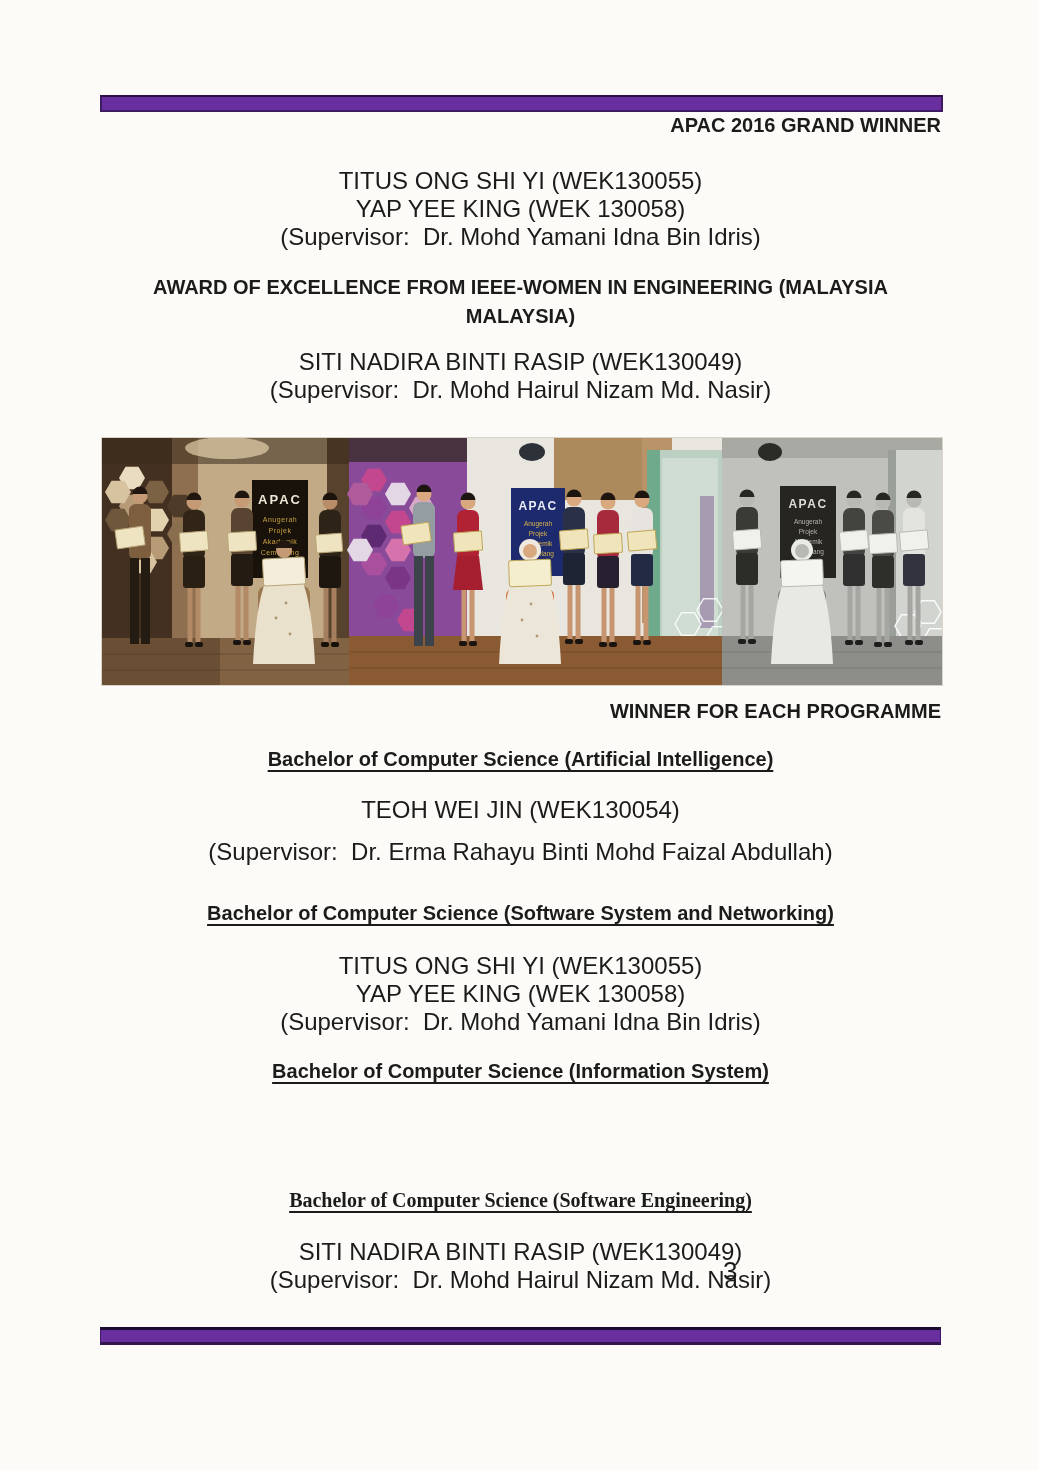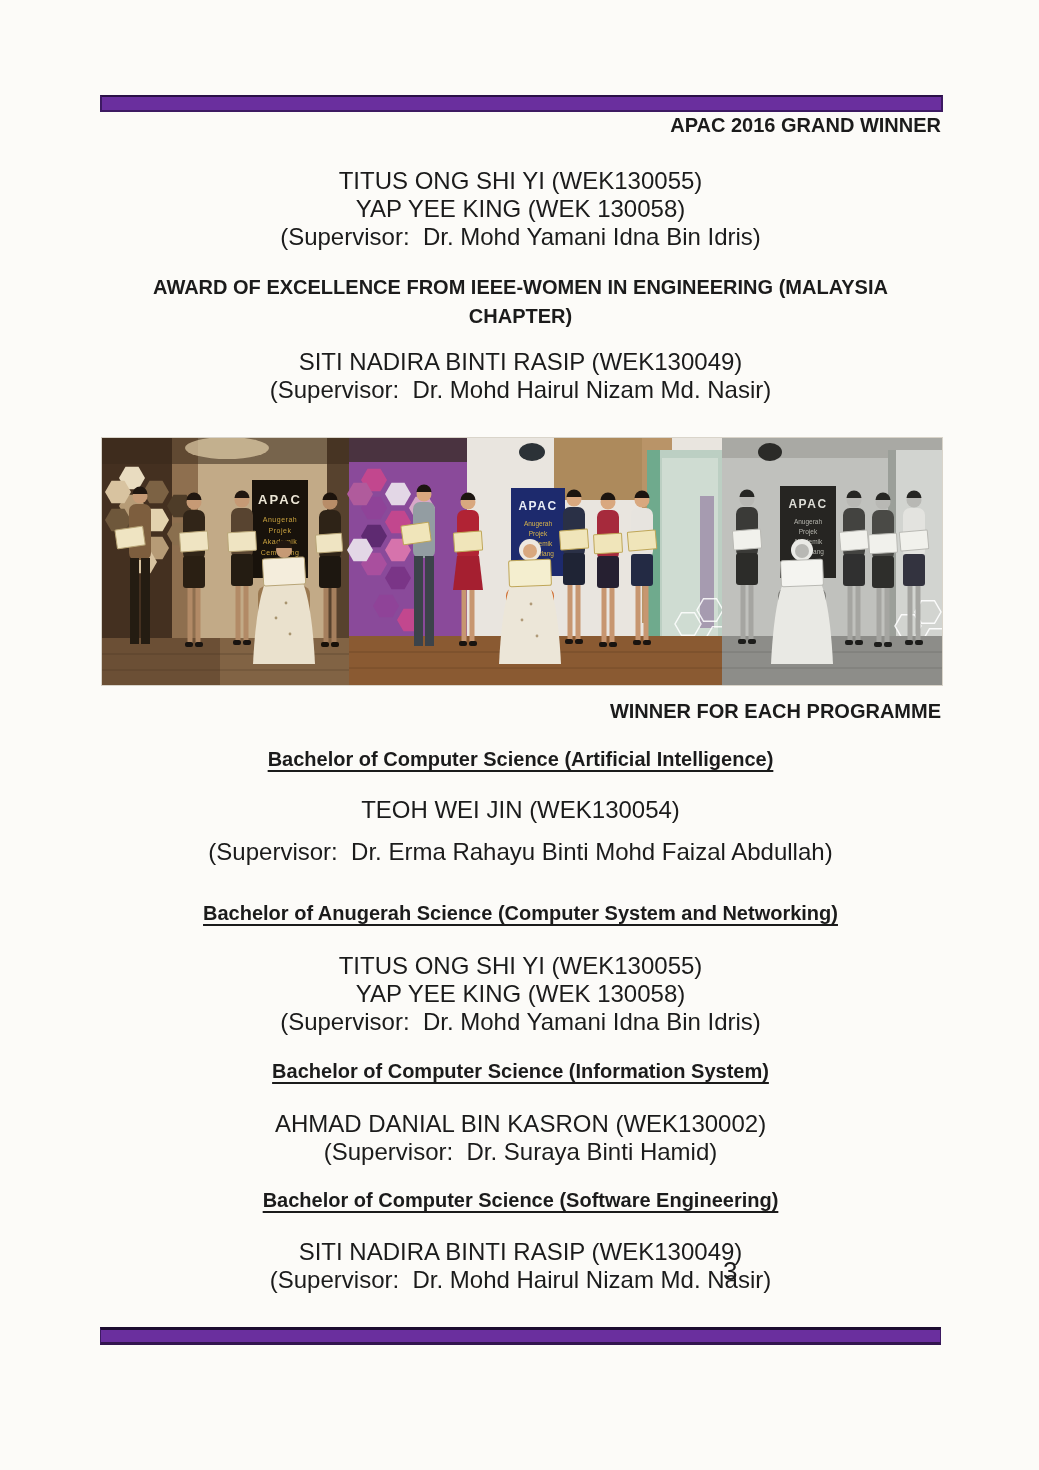--- a/index.html
+++ b/index.html
@@ -25,21 +25,21 @@
   .b-award-lines{top:348px;}
   .photo{position:absolute;left:101px;top:437px;width:840px;height:247px;border:1px solid #d9d4ca;background:#9c7c5c;}
   .b-prog-title{top:700px;}
   .b-sec1-h{top:748px;}
   .b-sec1-l1{top:796px;}
   .b-sec1-l2{top:838px;}
   .b-sec2-h{top:902px;}
   .b-sec2-l{top:952px;}
   .b-sec3-h{top:1060px;}
   .b-sec3-l{top:1110px;}
-  .b-sec4-h{top:1189px;}
+  .b-sec4-h{top:1189px;font-family:Liberation Serif, serif;}
   .b-sec4-l{top:1238px;}
   .page-number{position:absolute;left:723px;top:1256px;font-size:26px;line-height:30px;}
   svg text{font-family:"Liberation Sans","DejaVu Sans",sans-serif;}
   .banner-title{font-size:13px;font-weight:700;letter-spacing:2px;}
   .banner-small{font-size:7px;letter-spacing:0.5px;}
 </style>
 </head>
 <body>
 
 <div class="page">
@@ -49,21 +49,21 @@
   <div class="tblock b-grand-title bold fs20">APAC 2016 GRAND WINNER</div>
 
   <div class="tblock b-grand-lines">
     <div class="line">TITUS ONG SHI YI (WEK130055)</div>
     <div class="line">YAP YEE KING (WEK 130058)</div>
     <div class="line keep-ws">(Supervisor:  Dr. Mohd Yamani Idna Bin Idris)</div>
   </div>
 
   <div class="tblock b-award-title">
     <div class="line29">AWARD OF EXCELLENCE FROM IEEE-WOMEN IN ENGINEERING (MALAYSIA</div>
-    <div class="line29">CHAPTER)</div>
+    <div class="line29">MALAYSIA)</div>
   </div>
 
   <div class="tblock b-award-lines">
     <div class="line">SITI NADIRA BINTI RASIP (WEK130049)</div>
     <div class="line keep-ws">(Supervisor:  Dr. Mohd Hairul Nizam Md. Nasir)</div>
   </div>
 
   <div class="photo">
     <svg width="840" height="247" viewBox="0 0 840 247">
       <defs>
@@ -358,32 +358,28 @@
       </g>
     </svg>
   </div>
 
   <div class="tblock b-prog-title bold fs20">WINNER FOR EACH PROGRAMME</div>
 
   <div class="tblock b-sec1-h heading">Bachelor of Computer Science (Artificial Intelligence)</div>
   <div class="tblock b-sec1-l1 line">TEOH WEI JIN (WEK130054)</div>
   <div class="tblock b-sec1-l2 line keep-ws">(Supervisor:  Dr. Erma Rahayu Binti Mohd Faizal Abdullah)</div>
 
-  <div class="tblock b-sec2-h heading">Bachelor of Anugerah Science (Computer System and Networking)</div>
+  <div class="tblock b-sec2-h heading">Bachelor of Computer Science (Software System and Networking)</div>
   <div class="tblock b-sec2-l">
     <div class="line">TITUS ONG SHI YI (WEK130055)</div>
     <div class="line">YAP YEE KING (WEK 130058)</div>
     <div class="line keep-ws">(Supervisor:  Dr. Mohd Yamani Idna Bin Idris)</div>
   </div>
 
   <div class="tblock b-sec3-h heading">Bachelor of Computer Science (Information System)</div>
-  <div class="tblock b-sec3-l">
-    <div class="line">AHMAD DANIAL BIN KASRON (WEK130002)</div>
-    <div class="line keep-ws">(Supervisor:  Dr. Suraya Binti Hamid)</div>
-  </div>
 
   <div class="tblock b-sec4-h heading">Bachelor of Computer Science (Software Engineering)</div>
   <div class="tblock b-sec4-l">
     <div class="line">SITI NADIRA BINTI RASIP (WEK130049)</div>
     <div class="line keep-ws">(Supervisor:  Dr. Mohd Hairul Nizam Md. Nasir)</div>
   </div>
 
   <div class="page-number">3</div>
 
   <div class="bar bar-bottom"></div>

